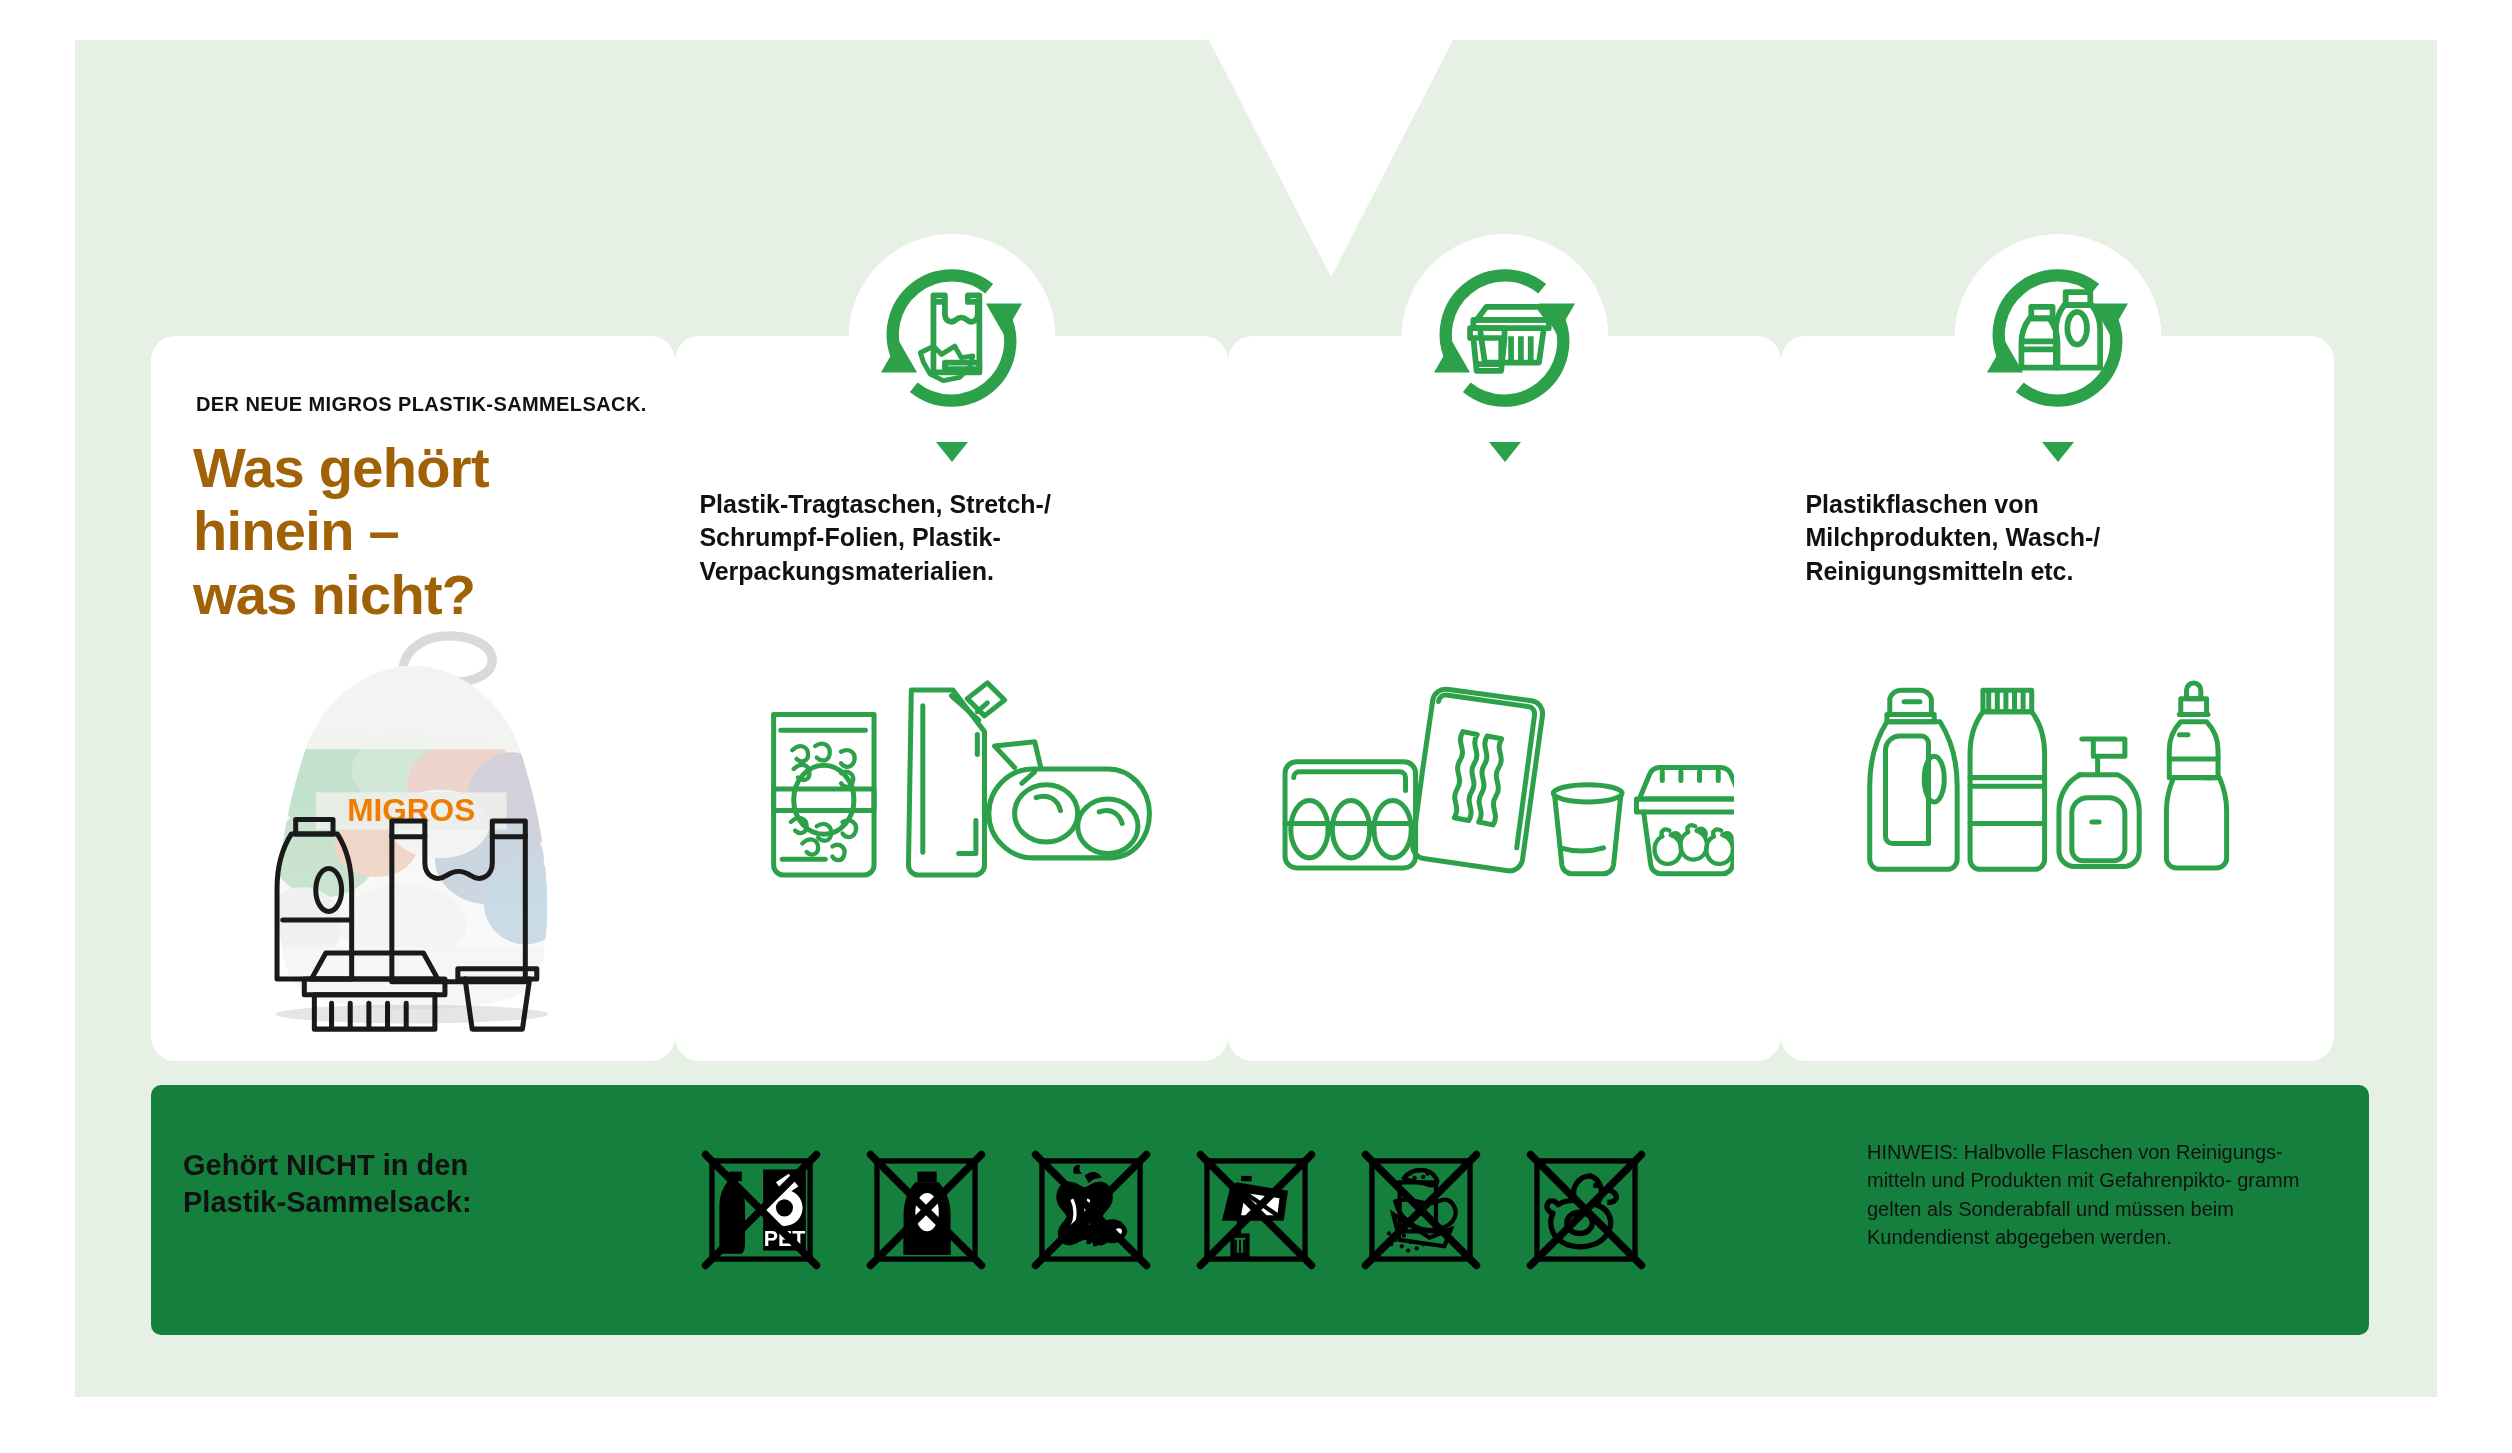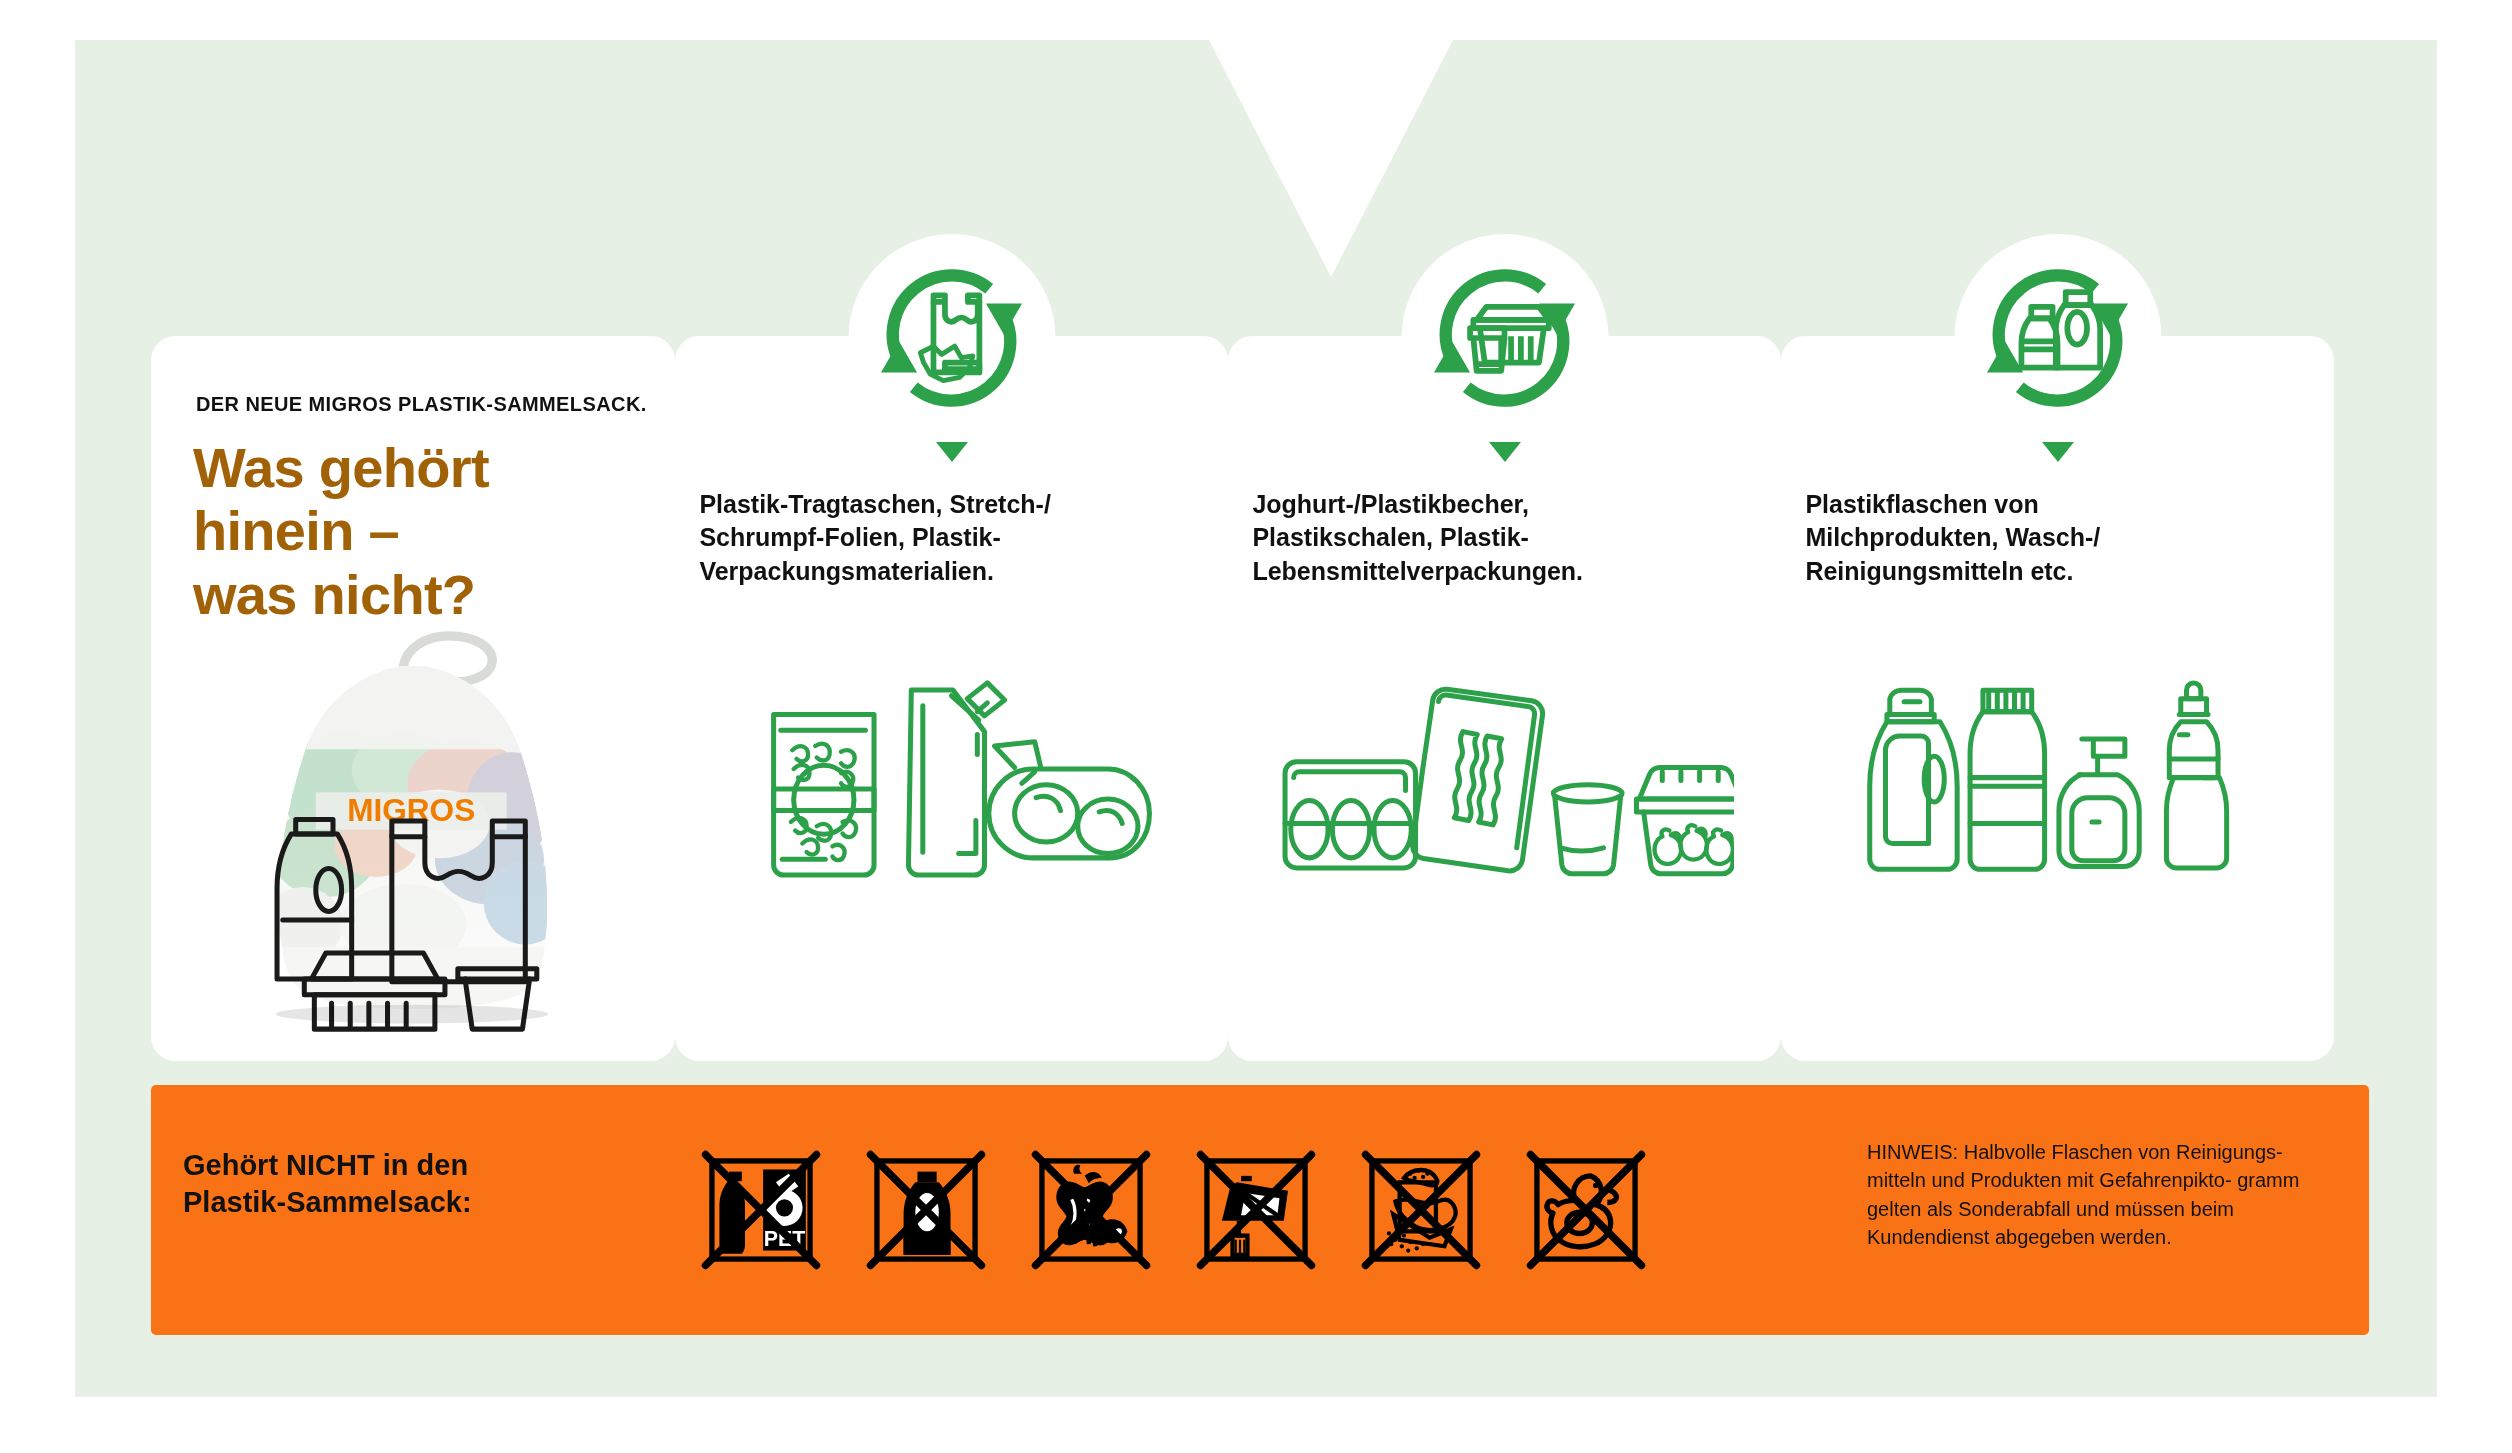--- a/index.html
+++ b/index.html
@@ -32,21 +32,21 @@
      width:207px;height:207px;border-radius:50%;background:#ffffff;display:flex;align-items:center;justify-content:center;}
   .circle-badge svg{width:164px;height:164px;display:block;}
   .caret{position:absolute;left:50%;top:106px;transform:translateX(-50%);width:0;height:0;
      border-left:16px solid transparent;border-right:16px solid transparent;border-top:20px solid #2ca14a;}
   .cat-text{position:absolute;left:24.4px;right:24.4px;top:152px;text-align:left;
      font-size:25px;line-height:1.33;font-weight:bold;color:#111111;}
   .cat-art{position:absolute;left:29px;right:29px;top:337px;height:215px;display:flex;align-items:flex-end;justify-content:center;}
   .cat-art svg{display:block;}
 
   
-  .bottom{position:absolute;left:151px;top:1085px;width:2218px;height:250px;background:#f97316;border-radius:5px;}
+  .bottom{position:absolute;left:151px;top:1085px;width:2218px;height:250px;background:#15803d;border-radius:10px;}
   .bottom-label{position:absolute;left:32px;top:62px;font-size:29px;line-height:1.28;font-weight:bold;color:#111111;}
   .forbidden{position:absolute;left:546px;top:49px;width:1012px;height:152px;display:flex;align-items:center;gap:37px;}
   .forbidden .fi{width:128px;height:128px;flex:0 0 128px;}
   .forbidden .fi svg{display:block;width:100%;height:100%;}
   .hinweis{position:absolute;left:1716px;top:53px;width:459px;font-size:20px;line-height:1.42;color:#111111;}
   .hinweis b{font-weight:normal;}
 </style>
 </head>
 <body>
 
@@ -220,25 +220,20 @@
             <path d="M62 78 h92 v10 h-92 z"></path>
             <path d="M70 88 l6 42 h66 l6-42"></path>
             <path d="M96 98 v30 M108 98 v30 M120 98 v30 M132 98 v30"></path>
             <path d="M58 88 h42 v12 h-42 z"></path>
             <path d="M62 100 l4 40 h30 l4-40"></path>
             <path d="M66 132 h30"></path>
           </g>
         </svg>
       </div>
       <div class="caret"></div>
-      <div class="cat-text">
-        <div>Joghurt-/Plastikbecher,</div>
-        <div>Plastikschalen, Plastik-</div>
-        <div>Lebensmittelverpackungen.</div>
-      </div>
       <div class="cat-art">
         <svg width="459" height="208" viewBox="0 0 640 290" xmlns="http://www.w3.org/2000/svg" fill="none" stroke="#2ca14a" stroke-width="7" stroke-linejoin="round" stroke-linecap="round">
 
           <path d="M14 130 a16 16 0 0 1 16-16 h150 a16 16 0 0 1 16 16 v116 a16 16 0 0 1 -16 16 h-150 a16 16 0 0 1 -16-16 z"></path>
           <path d="M26 136 a8 8 0 0 1 8-8 h140 a8 8 0 0 1 8 8 v18"></path>
           <path d="M14 200 h182"></path>
           <ellipse cx="48" cy="208" rx="26" ry="40"></ellipse>
           <ellipse cx="106" cy="208" rx="26" ry="40"></ellipse>
           <ellipse cx="164" cy="208" rx="26" ry="40"></ellipse>
 

